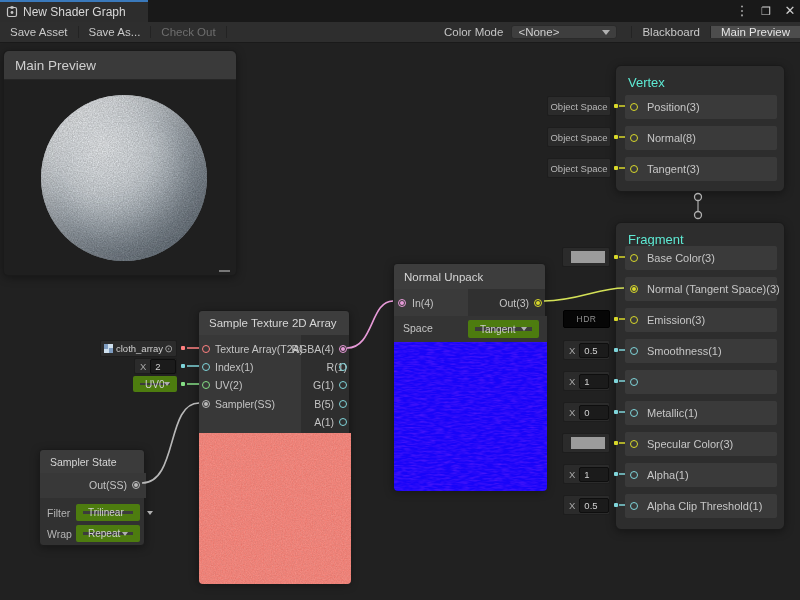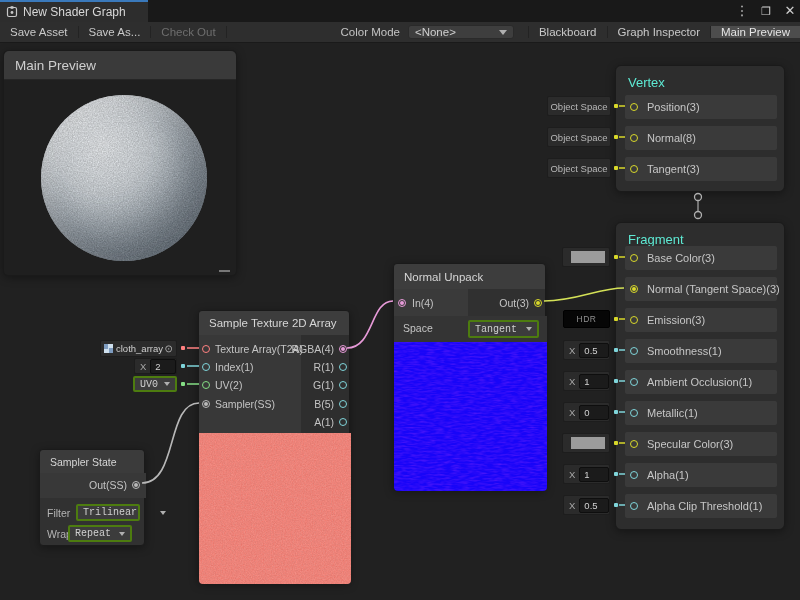--- a/index.html
+++ b/index.html
@@ -61,22 +61,22 @@
   .pill{position:absolute;background:#2b2b2b;border:1px solid #1d1d1d;border-radius:2px;box-sizing:border-box;}
   .os-pill{width:64px;height:20px;display:flex;align-items:center;justify-content:center;
            font-size:9.5px;color:#b8b8b8;white-space:nowrap;}
   .num-pill{width:47px;height:20px;display:flex;align-items:center;font-size:9.5px;color:#a8a8a8;padding-left:5px;}
   .num-field{margin-left:4px;width:27px;height:13px;background:#1b1b1b;border:1px solid #0e0e0e;border-radius:2px;
              font-size:9.5px;color:#d2d2d2;line-height:13px;padding-left:4px;box-sizing:content-box;}
   .color-pill{width:48px;height:20px;}
   .color-swatch{position:absolute;left:8px;top:3px;right:4px;bottom:3px;background:#9c9c9c;}
   .hdr-pill{width:47px;height:18px;background:#060606;border-color:#000;display:flex;align-items:center;justify-content:center;
             font-size:8.5px;letter-spacing:.5px;color:#8f8f8f;}
-  .mini-dd{position:absolute;background:#3c3c3c;border:2px solid #4d7c0f;border-radius:2px;box-sizing:border-box;
-           display:flex;align-items:center;justify-content:space-between;font-size:10px;color:#cfcfcf;padding:0 5px;font-family:Liberation Mono, monospace;}
+  .mini-dd{position:absolute;background:#3c3c3c;border:7px solid #4d7c0f;border-radius:2px;box-sizing:border-box;
+           display:flex;align-items:center;justify-content:space-between;font-size:10px;color:#cfcfcf;padding:0 5px;}
   .mini-dd .caret{border-left-width:3.5px;border-right-width:3.5px;border-top-width:4.5px;}
 
   
   .tex-preview{position:absolute;overflow:hidden;}
   .grain{position:absolute;inset:0;filter:url(#grainWhite);}
   .grain-dark{position:absolute;inset:0;filter:url(#grainDark);}
   .streaks{position:absolute;inset:0;filter:url(#grainStreak);}
 
   .wires{position:absolute;left:0;top:0;pointer-events:none;}
   .wires path,.wires line,.wires circle{pointer-events:auto;}
@@ -127,21 +127,20 @@
     <div class="tb-btn">Save Asset</div>
     <div class="tb-btn">Save As...</div>
     <div class="tb-btn disabled">Check Out</div>
     <div class="tb-spacer"></div>
     <div class="tb-label">Color Mode</div>
     <div class="tb-dd">
       <span>&lt;None&gt;</span>
       <span class="caret"></span>
     </div>
     <div class="tb-btn gap">Blackboard</div>
-    <div class="tb-btn">Graph Inspector</div>
     <div class="tb-btn active">Main Preview</div>
   </div>
 
   <div class="node" style="left:3px;top:50px;width:234px;height:226px;border-radius:5px;background:#1f1f1f;">
     <div class="node-titlebar" style="height:28px;background:#3a3a3a;border-radius:5px 5px 0 0;">
       <span class="node-title" style="font-size:13.5px;color:#cfcfcf;padding-left:11px;">Main Preview</span>
     </div>
     <div style="position:absolute;left:37px;top:44px;width:166px;height:166px;border-radius:50%;
                 background:radial-gradient(circle at 36% 30%, #eceff2 0%, #d5dbe0 30%, #b7c1c9 55%, #98a4ae 78%, #7f8b96 96%);
                 box-shadow:inset -20px -28px 45px rgba(15,25,35,.45), inset 8px 10px 20px rgba(255,255,255,.5);overflow:hidden;">
@@ -194,21 +193,20 @@
     <div class="slot" style="top:85px;">
       <span class="port p-v3" style="left:5px;top:7.5px;"></span>
       <span class="slot-label">Emission(3)</span>
     </div>
     <div class="slot" style="top:116px;">
       <span class="port p-f1" style="left:5px;top:7.5px;"></span>
       <span class="slot-label">Smoothness(1)</span>
     </div>
     <div class="slot" style="top:147px;">
       <span class="port p-f1" style="left:5px;top:7.5px;"></span>
-      <span class="slot-label">Ambient Occlusion(1)</span>
     </div>
     <div class="slot" style="top:178px;">
       <span class="port p-f1" style="left:5px;top:7.5px;"></span>
       <span class="slot-label">Metallic(1)</span>
     </div>
     <div class="slot" style="top:209px;">
       <span class="port p-v3" style="left:5px;top:7.5px;"></span>
       <span class="slot-label">Specular Color(3)</span>
     </div>
     <div class="slot" style="top:240px;">
@@ -277,21 +275,21 @@
     <span class="label10" style="left:16px;top:32px;">Texture Array(T2A)</span>
     <span class="port p-f1" style="left:3px;top:52px;"></span>
     <span class="label10" style="left:16px;top:50px;">Index(1)</span>
     <span class="port p-v2" style="left:3px;top:70px;"></span>
     <span class="label10" style="left:16px;top:68px;">UV(2)</span>
     <span class="port p-ss connected" style="left:3px;top:89px;"></span>
     <span class="label10" style="left:16px;top:87px;">Sampler(SS)</span>
 
     <span class="label10" style="right:15px;top:32px;">RGBA(4)</span>
     <span class="port p-v4 connected" style="right:2px;top:34px;"></span>
-    <span class="label10" style="right:15px;top:50px;">R(1)</span>
+    <span class="label10" style="right:2px;top:50px;">R(1)</span>
     <span class="port p-f1" style="right:2px;top:52px;"></span>
     <span class="label10" style="right:15px;top:68px;">G(1)</span>
     <span class="port p-f1" style="right:2px;top:70px;"></span>
     <span class="label10" style="right:15px;top:87px;">B(5)</span>
     <span class="port p-f1" style="right:2px;top:89px;"></span>
     <span class="label10" style="right:15px;top:105px;">A(1)</span>
     <span class="port p-f1" style="right:2px;top:107px;"></span>
 
     <div class="tex-preview" style="left:0;top:122px;width:152px;height:151px;background:#f97e73;border-radius:0 0 4px 4px;">
       <div class="grain" style="opacity:.15;"></div>
@@ -348,21 +346,21 @@
     <div style="position:absolute;left:0;top:23px;width:106px;height:25px;background:#383838;"></div>
     <span class="label10" style="right:17px;top:29px;">Out(SS)</span>
     <span class="port p-ss connected" style="right:4px;top:31px;"></span>
 
     <span class="label10" style="left:7px;top:57px;color:#b4b4b4;">Filter</span>
     <div class="mini-dd" style="left:36px;top:54px;width:64px;height:17px;gap:23px;">
       <span>Trilinear</span>
       <span class="caret"></span>
     </div>
     <span class="label10" style="left:7px;top:78px;color:#b4b4b4;">Wrap</span>
-    <div class="mini-dd" style="left:28px;top:75px;width:64px;height:17px;">
+    <div class="mini-dd" style="left:36px;top:75px;width:64px;height:17px;">
       <span>Repeat</span>
       <span class="caret"></span>
     </div>
   </div>
 
   <svg class="wires" width="800" height="600" viewBox="0 0 800 600">
 
     <path d="M619 106 H625" stroke="#d8d82a" stroke-width="1.5" fill="none"></path>
     <path d="M619 137 H625" stroke="#d8d82a" stroke-width="1.5" fill="none"></path>
     <path d="M619 168 H625" stroke="#d8d82a" stroke-width="1.5" fill="none"></path>

